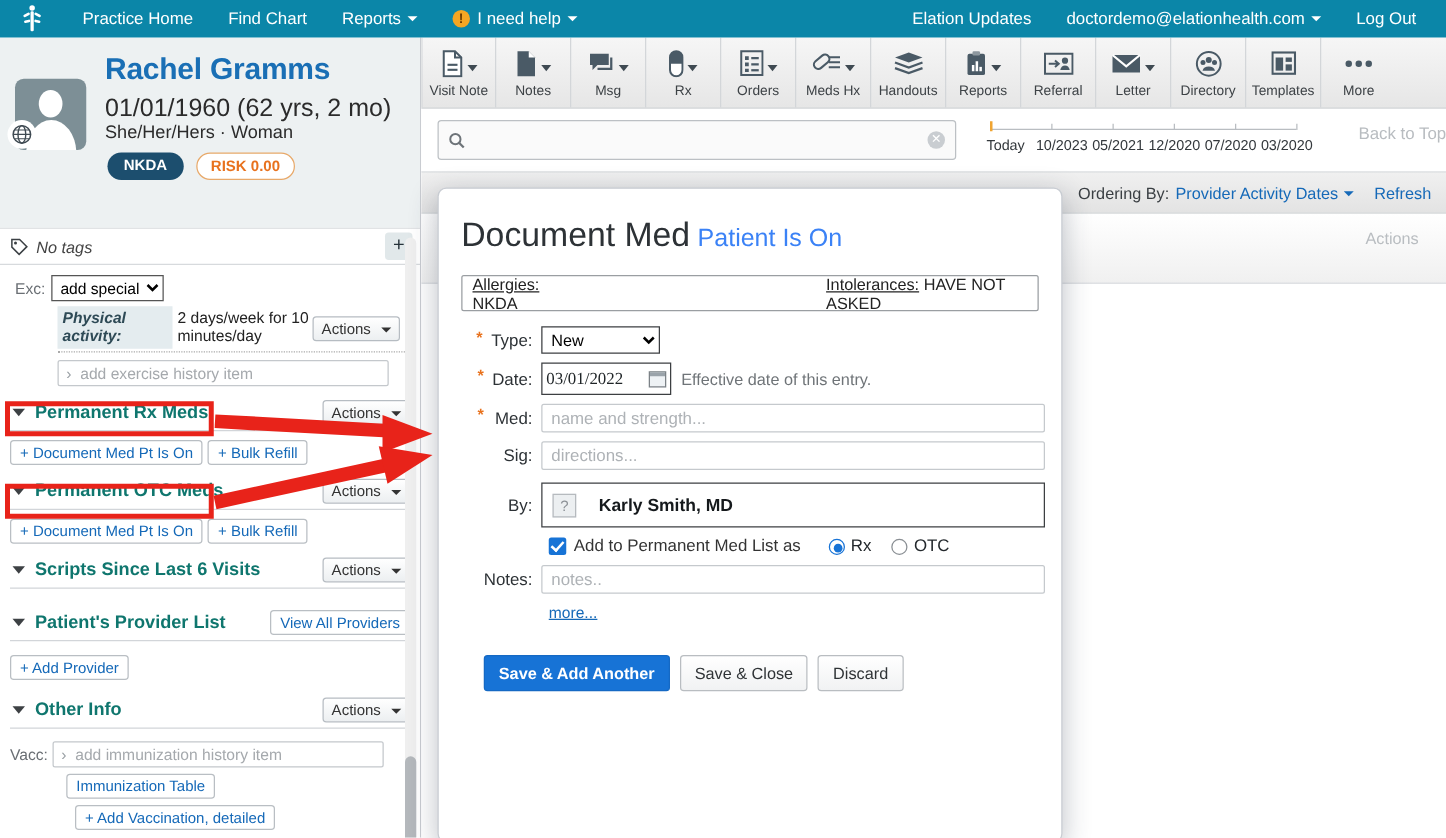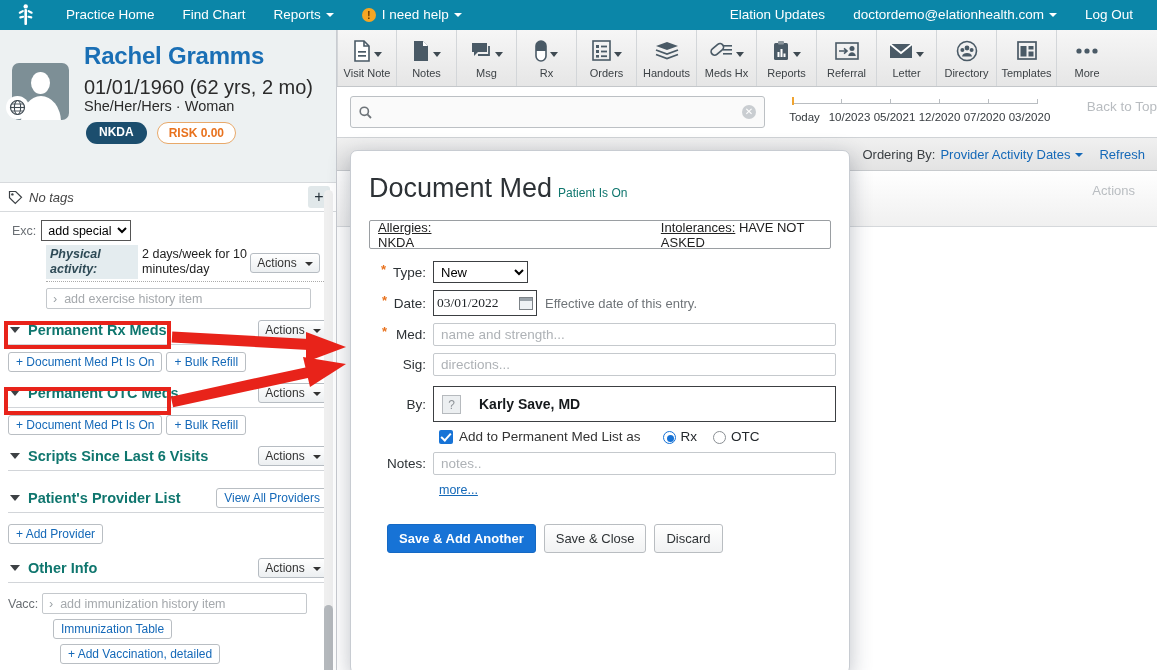--- a/index.html
+++ b/index.html
@@ -203,21 +203,21 @@
 
   
   #modal {
     position: absolute; left: 350px; top: 150px; width: 500px; height: 524px;
     background: #ffffff; border: 1px solid #c8ccd2; border-radius: 7px;
     box-shadow: 0 6px 22px rgba(40,50,70,.30);
     z-index: 40;
   }
   #modal .m-title { padding: 22px 0 0 18px; }
   #modal .m-title .t1 { font-size: 27px; color: #2d3236; }
-  #modal .m-title .t2 { font-size: 12px; color: #0f766e; margin-left: 6px; }
+  #modal .m-title .t2 { font-size: 20px; color: #3b82f6; margin-left: 6px; }
   #allergybar {
     margin: 16px 18px 0 18px; height: 29px; border: 1px solid #9a9ea2; border-radius: 2px;
     display: flex; align-items: center; font-size: 13px; color: #222;
   }
   #allergybar .a1 { padding-left: 8px; }
   #allergybar .a2 { margin-left: 200px; }
   #allergybar u { text-decoration: underline; }
   .form { margin: 12px 0 0 18px; }
   .frow { display: flex; align-items: center; margin-bottom: 7px; }
   .frow .flabel {
@@ -516,39 +516,39 @@
           <rect x="9" y="15.3" width="6" height="1.8" fill="#4a5a66"></rect>
         </svg>
         <i class="tb-caret"></i>
       </div>
       <div class="tb-label">Orders</div>
     </div>
 
     <div class="tb-item">
       <div class="tb-icons">
         <svg width="24" height="20" viewBox="0 0 24 20">
-          <path d="M12 1L23 5 12 9 1 5z" fill="#4a5a66"></path>
-          <path d="M1 9l11 4 11-4" fill="none" stroke="#4a5a66" stroke-width="1.8"></path>
-          <path d="M1 13.5l11 4 11-4" fill="none" stroke="#4a5a66" stroke-width="1.8"></path>
-        </svg>
-      </div>
-      <div class="tb-label">Handouts</div>
-    </div>
-
-    <div class="tb-item">
-      <div class="tb-icons">
-        <svg width="24" height="20" viewBox="0 0 24 20">
           <rect x="1" y="5" width="14" height="7" rx="3.5" fill="none" stroke="#4a5a66" stroke-width="1.7" transform="rotate(-40 8 8)"></rect>
           <rect x="14" y="4" width="9" height="1.6" fill="#4a5a66"></rect>
           <rect x="14" y="8" width="9" height="1.6" fill="#4a5a66"></rect>
           <rect x="14" y="12" width="9" height="1.6" fill="#4a5a66"></rect>
         </svg>
         <i class="tb-caret"></i>
       </div>
       <div class="tb-label">Meds Hx</div>
+    </div>
+
+    <div class="tb-item">
+      <div class="tb-icons">
+        <svg width="24" height="20" viewBox="0 0 24 20">
+          <path d="M12 1L23 5 12 9 1 5z" fill="#4a5a66"></path>
+          <path d="M1 9l11 4 11-4" fill="none" stroke="#4a5a66" stroke-width="1.8"></path>
+          <path d="M1 13.5l11 4 11-4" fill="none" stroke="#4a5a66" stroke-width="1.8"></path>
+        </svg>
+      </div>
+      <div class="tb-label">Handouts</div>
     </div>
 
     <div class="tb-item">
       <div class="tb-icons">
         <svg width="18" height="21" viewBox="0 0 18 21">
           <rect x="2" y="3" width="14" height="17" rx="1.5" fill="#4a5a66"></rect>
           <rect x="6" y="1" width="6" height="3.4" rx="1" fill="#8d979e"></rect>
           <rect x="5.5" y="12" width="2" height="5" fill="#fff"></rect>
           <rect x="8.5" y="9" width="2" height="8" fill="#fff"></rect>
           <rect x="11.5" y="13.5" width="2" height="3.5" fill="#fff"></rect>
@@ -719,21 +719,21 @@
         <span>directions...</span>
       </div>
     </div>
 
     <div class="frow" style="margin-top:10px;">
       <div class="flabel">
         <span>By:</span>
       </div>
       <div class="byblock">
         <span class="qmark">?</span>
-        <span class="byname">Karly Save, MD</span>
+        <span class="byname">Karly Smith, MD</span>
       </div>
     </div>
 
     <div class="checkrow">
       <span class="chk"></span>
       <span style="margin-right:22px;">Add to Permanent Med List as</span>
       <span><span class="radio on"></span><span class="radlbl">Rx</span></span>
       <span><span class="radio"></span><span class="radlbl">OTC</span></span>
     </div>
 

